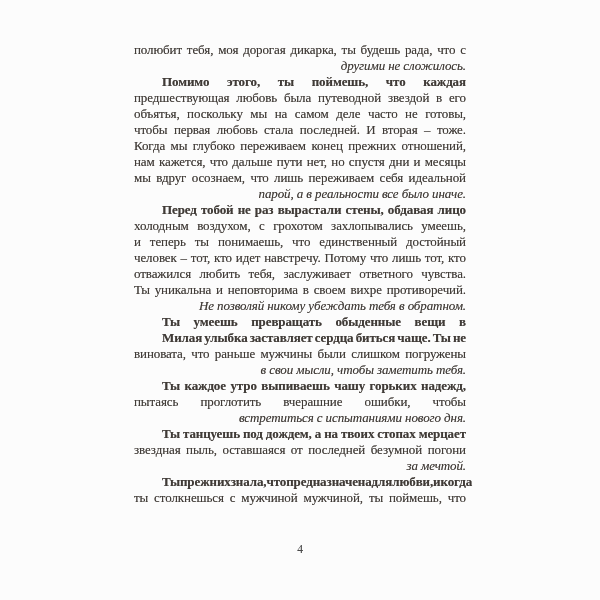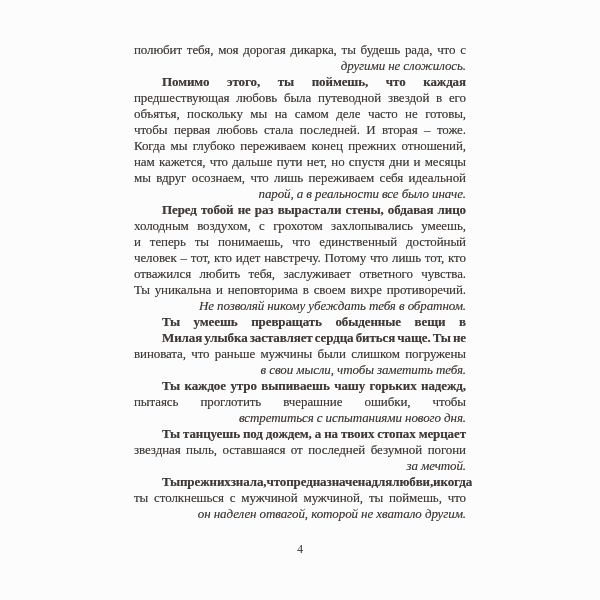--- a/index.html
+++ b/index.html
@@ -84,16 +84,15 @@
       <div class="line"><span>виновата,</span><span>что</span><span>раньше</span><span>мужчины</span><span>были</span><span>слишком</span><span>погружены</span></div>
       <div class="line last">в свои мысли, чтобы заметить тебя.</div>
       <div class="line indent"><span>Ты</span><span>каждое</span><span>утро</span><span>выпиваешь</span><span>чашу</span><span>горьких</span><span>надежд,</span></div>
       <div class="line"><span>пытаясь</span><span>проглотить</span><span>вчерашние</span><span>ошибки,</span><span>чтобы</span></div>
       <div class="line last">встретиться с испытаниями нового дня.</div>
       <div class="line indent"><span>Ты</span><span>танцуешь</span><span>под</span><span>дождем,</span><span>а</span><span>на</span><span>твоих</span><span>стопах</span><span>мерцает</span></div>
       <div class="line"><span>звездная</span><span>пыль,</span><span>оставшаяся</span><span>от</span><span>последней</span><span>безумной</span><span>погони</span></div>
       <div class="line last">за мечтой.</div>
       <div class="line indent"><span>Ты</span><span>прежних</span><span>знала,</span><span>что</span><span>предназначена</span><span>для</span><span>любви,</span><span>и</span><span>когда</span></div>
       <div class="line"><span>ты</span><span>столкнешься</span><span>с</span><span>мужчиной</span><span>мужчиной,</span><span>ты</span><span>поймешь,</span><span>что</span></div>
-      <div class="line last">он наделен отвагой, которой не хватало другим.</div>
     </div>
   <div class="page-number">4</div>
 </div>
 
 </body></html>

